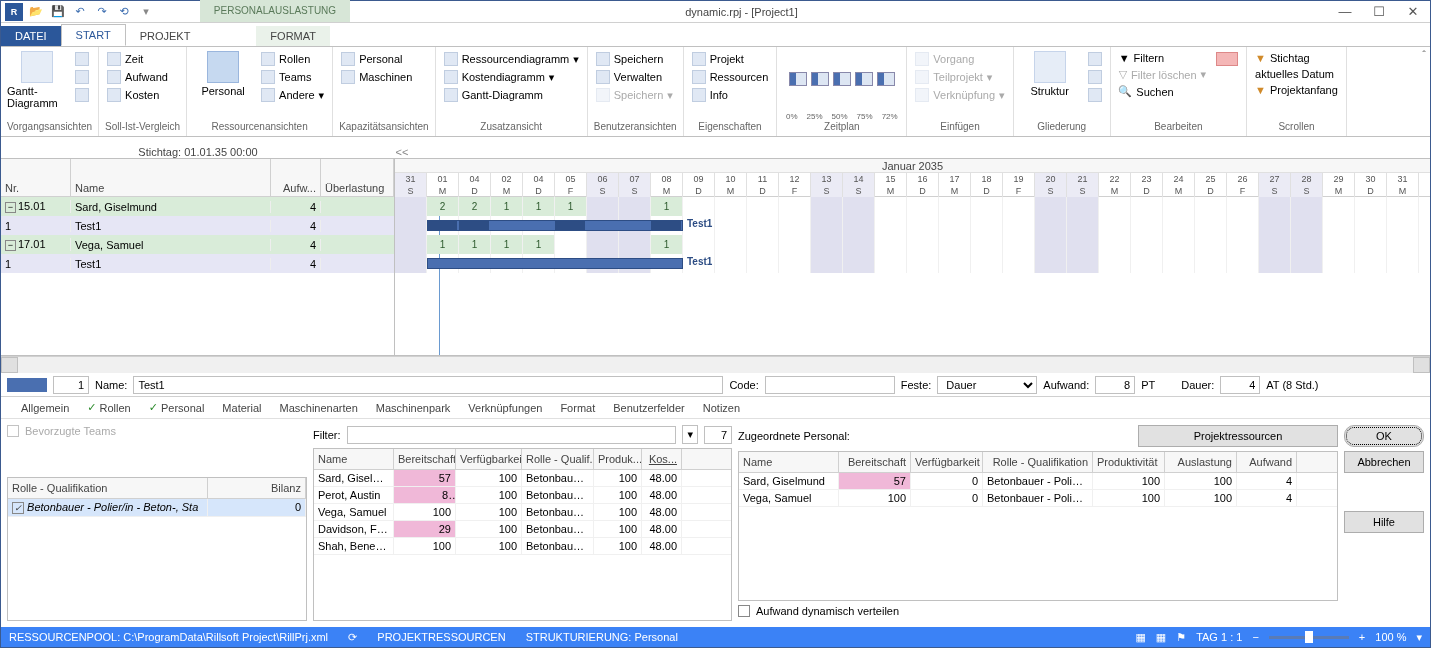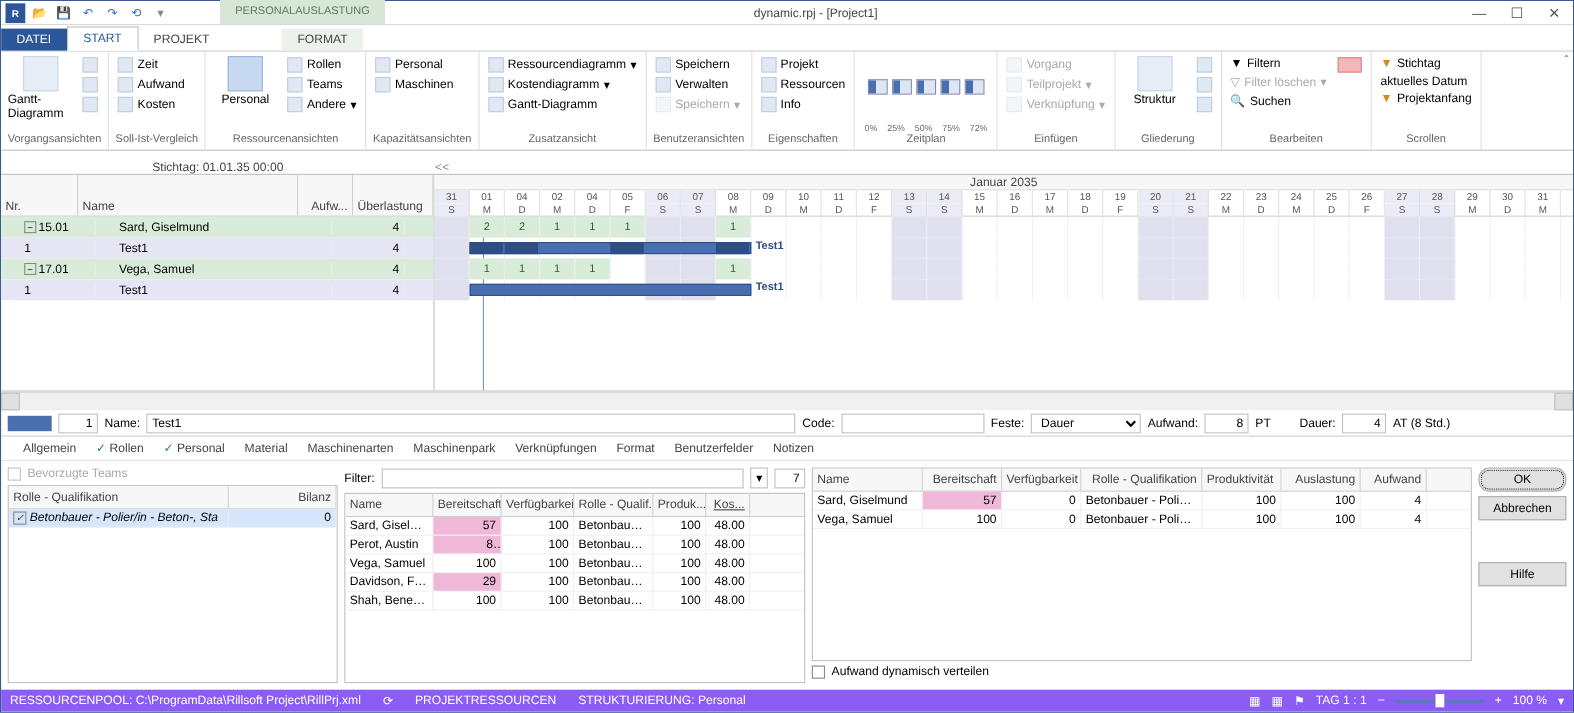--- a/index.html
+++ b/index.html
@@ -32,21 +32,21 @@
 .stichtag-bar { height: 22px; display: flex; align-items: flex-end; border-bottom: 1px solid #c0c0c0; }
 .stichtag-left { width: 394px; text-align: center; color: #444; }
 .main-grid { flex: 1; display: flex; border-bottom: 1px solid #c0c0c0; overflow: hidden; }
 .left-grid { width: 394px; border-right: 1px solid #c0c0c0; display: flex; flex-direction: column; }
 .grid-hdr { display: flex; background: #f7f7f7; border-bottom: 1px solid #d0d0d0; height: 38px; }
 .gh { border-right: 1px solid #d0d0d0; padding: 2px 4px; display: flex; align-items: flex-end; color: #444; }
 .grid-rows { flex: 1; }
 .grow { display: flex; height: 19px; align-items: center; }
 .grow.green { background: #d9ecd9; }
 .grow.lilac { background: #e6e6f5; }
-.gc { border-right: 1px solid #eee; padding: 0 4px; overflow: hidden; white-space: nowrap; margin-left: 17px; }
+.gc { border-right: 1px solid #eee; padding: 0 4px; overflow: hidden; white-space: nowrap; }
 .expander { width: 11px; height: 11px; border: 1px solid #888; display: inline-flex; align-items: center; justify-content: center; font-size: 9px; margin-right: 2px; cursor: pointer; }
 .right-gantt { flex: 1; display: flex; flex-direction: column; position: relative; }
 .gantt-hdr { height: 38px; display: flex; flex-direction: column; border-bottom: 1px solid #d0d0d0; }
 .month-row { height: 14px; background: #f7f7f7; border-bottom: 1px solid #e0e0e0; text-align: center; color: #444; line-height: 14px; }
 .day-row { display: flex; height: 12px; }
 .wday-row { display: flex; height: 12px; }
 .dcell { width: 32px; border-right: 1px solid #e0e0e0; text-align: center; font-size: 9px; color: #555; line-height: 12px; }
 .dcell.we { background: #ebebf5; }
 .gantt-body { flex: 1; position: relative; }
 .gantt-row { display: flex; height: 19px; position: relative; }
@@ -58,38 +58,38 @@
 .scrollbar-h { height: 17px; background: #f0f0f0; border-top: 1px solid #d0d0d0; display: flex; }
 .sb-btn { width: 17px; background: #e0e0e0; border: 1px solid #c0c0c0; cursor: pointer; }
 .props-bar { height: 24px; display: flex; align-items: center; gap: 6px; padding: 0 6px; border-bottom: 1px solid #d0d0d0; }
 .props-color { width: 40px; height: 14px; background: #4a6fb0; }
 .props-input { border: 1px solid #c0c0c0; height: 18px; padding: 0 4px; }
 .props-select { border: 1px solid #c0c0c0; height: 18px; padding: 0 4px; background: #fff; }
 .subtabs { height: 22px; display: flex; align-items: center; gap: 18px; padding: 0 20px; border-bottom: 1px solid #e0e0e0; }
 .subtab { color: #444; cursor: pointer; display: flex; align-items: center; gap: 3px; }
 .subtab .chk { color: #2a8a2a; }
 .bottom-panel { flex: 1; display: flex; padding: 6px; gap: 6px; overflow: hidden; }
-.bp-left { width: 300px; display: flex; flex-direction: column; }
+.bp-left { width: 300px; display: flex; flex-direction: column; gap: 36px; }
 .bp-mid { flex: 1; display: flex; flex-direction: column; }
 .bp-right { width: 600px; display: flex; flex-direction: column; }
 .bp-buttons { width: 80px; display: flex; flex-direction: column; gap: 4px; align-items: stretch; }
 .btn { border: 1px solid #adadad; background: #e1e1e1; height: 22px; cursor: pointer; }
 .btn.focus { outline: 1px dotted #000; outline-offset: -3px; border-radius: 10px; }
 .filter-row { display: flex; align-items: center; gap: 6px; margin-bottom: 4px; }
 .tbl { border: 1px solid #c0c0c0; flex: 1; overflow: hidden; }
 .tbl-hdr { display: flex; background: #f7f7f7; border-bottom: 1px solid #d0d0d0; }
 .th { border-right: 1px solid #d0d0d0; padding: 4px; color: #444; overflow: hidden; white-space: nowrap; }
 .tbl-body { }
 .tr { display: flex; border-bottom: 1px solid #f0f0f0; }
 .td { border-right: 1px solid #f0f0f0; padding: 2px 4px; overflow: hidden; white-space: nowrap; text-overflow: ellipsis; }
 .td.pink { background: #f0b8d8; }
 .td.sel { background: #d6e6fb; }
 .checkbox { width: 12px; height: 12px; border: 1px solid #888; display: inline-block; vertical-align: middle; }
 .checkbox.checked::after { content: "✓"; font-size: 9px; color: #333; display: block; line-height: 10px; text-align: center; }
-.statusbar { height: 20px; background: #8b5cf6; color: #fff; display: flex; align-items: center; padding: 0 8px; gap: 20px; font-size: 10px; }
+.statusbar { height: 20px; background: #3b82f6; color: #fff; display: flex; align-items: center; padding: 0 8px; gap: 20px; font-size: 10px; }
 .statusbar .right { margin-left: auto; display: flex; align-items: center; gap: 10px; }
 .zoom-slider { width: 80px; height: 3px; background: #5a7bb5; position: relative; }
 .zoom-thumb { width: 8px; height: 12px; background: #fff; position: absolute; left: 36px; top: -5px; }
 .collapse-caret { position: absolute; right: 4px; top: 2px; cursor: pointer; color: #666; }
 .ll-arrow { width: 14px; text-align: center; cursor: pointer; color: #888; }
 .vline { position: absolute; left: 44px; top: 0; bottom: 0; width: 1px; background: #6a9ad0; }
 </style>
 </head>
 <body>
 
@@ -744,20 +744,25 @@
             <div class="td" style="width: 66px; text-align: right;">100</div>
             <div class="td" style="width: 72px;">Betonbauer ...</div>
             <div class="td" style="width: 48px; text-align: right;">100</div>
             <div class="td" style="width: 40px; text-align: right;">48.00</div>
           </div>
         </div>
     </div>
   </div>
 
   <div class="bp-right">
+    <div class="filter-row">
+      <span>Zugeordnete Personal:</span>
+      <div style="flex:1"></div>
+      <button class="btn" style="width:200px">Projektressourcen</button>
+    </div>
     <div class="tbl">
       <div class="tbl-hdr" id="assigned-hdr">
           <div class="th" style="width: 100px;">Name</div>
           <div class="th" style="width: 72px; text-align: right;">Bereitschaft</div>
           <div class="th" style="width: 72px; text-align: right;">Verfügbarkeit</div>
           <div class="th" style="width: 110px; text-align: right;">Rolle - Qualifikation</div>
           <div class="th" style="width: 72px; ">Produktivität</div>
           <div class="th" style="width: 72px; text-align: right;">Auslastung</div>
           <div class="th" style="width: 60px; text-align: right;">Aufwand</div>
         </div>

